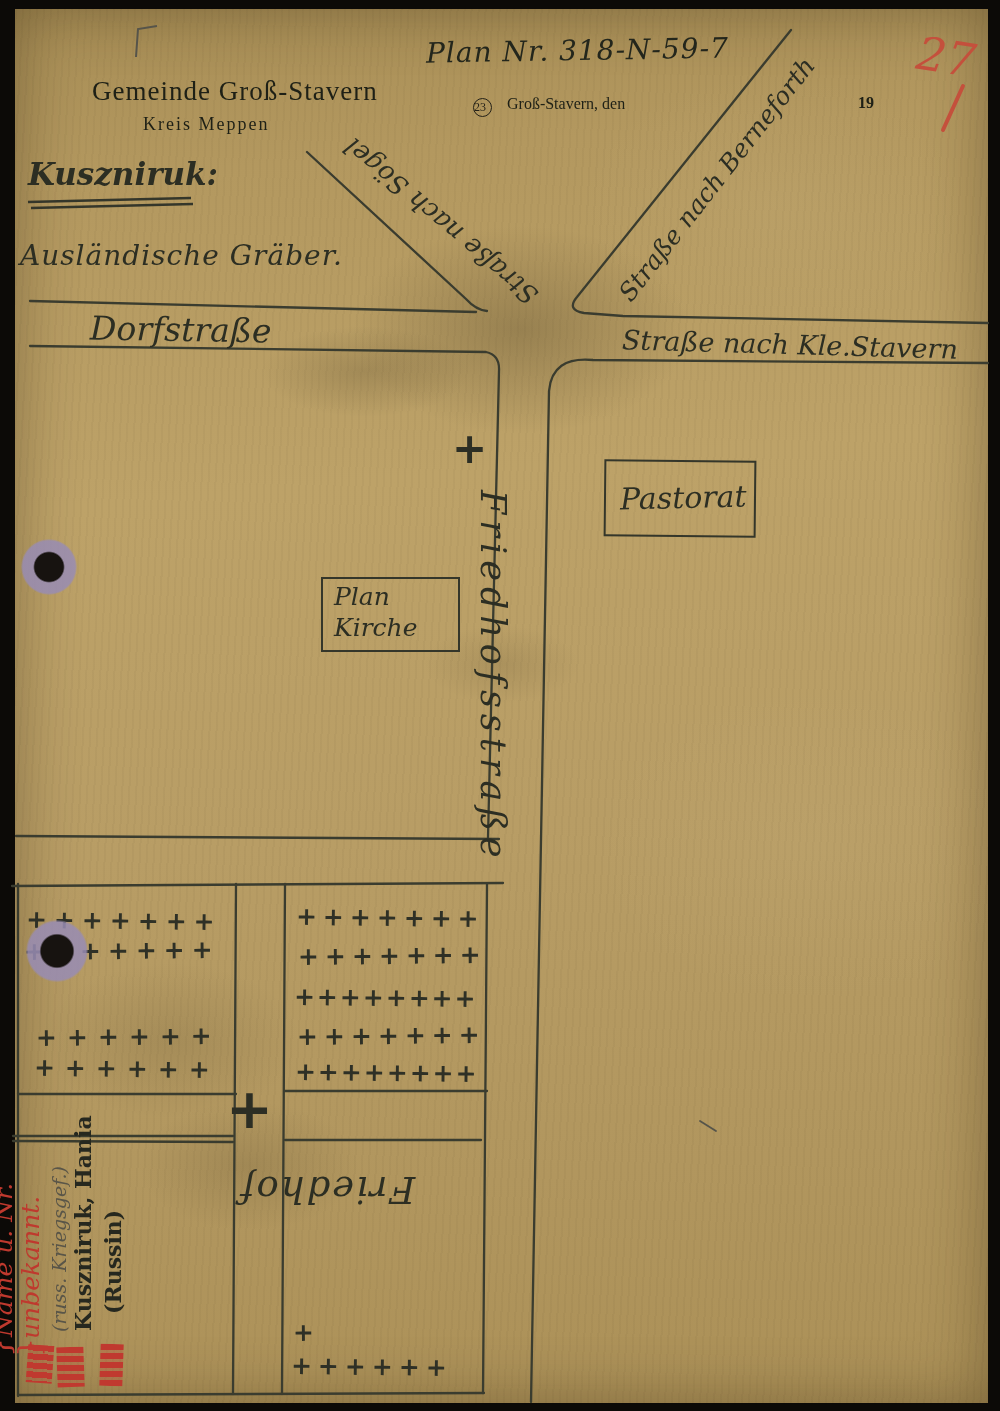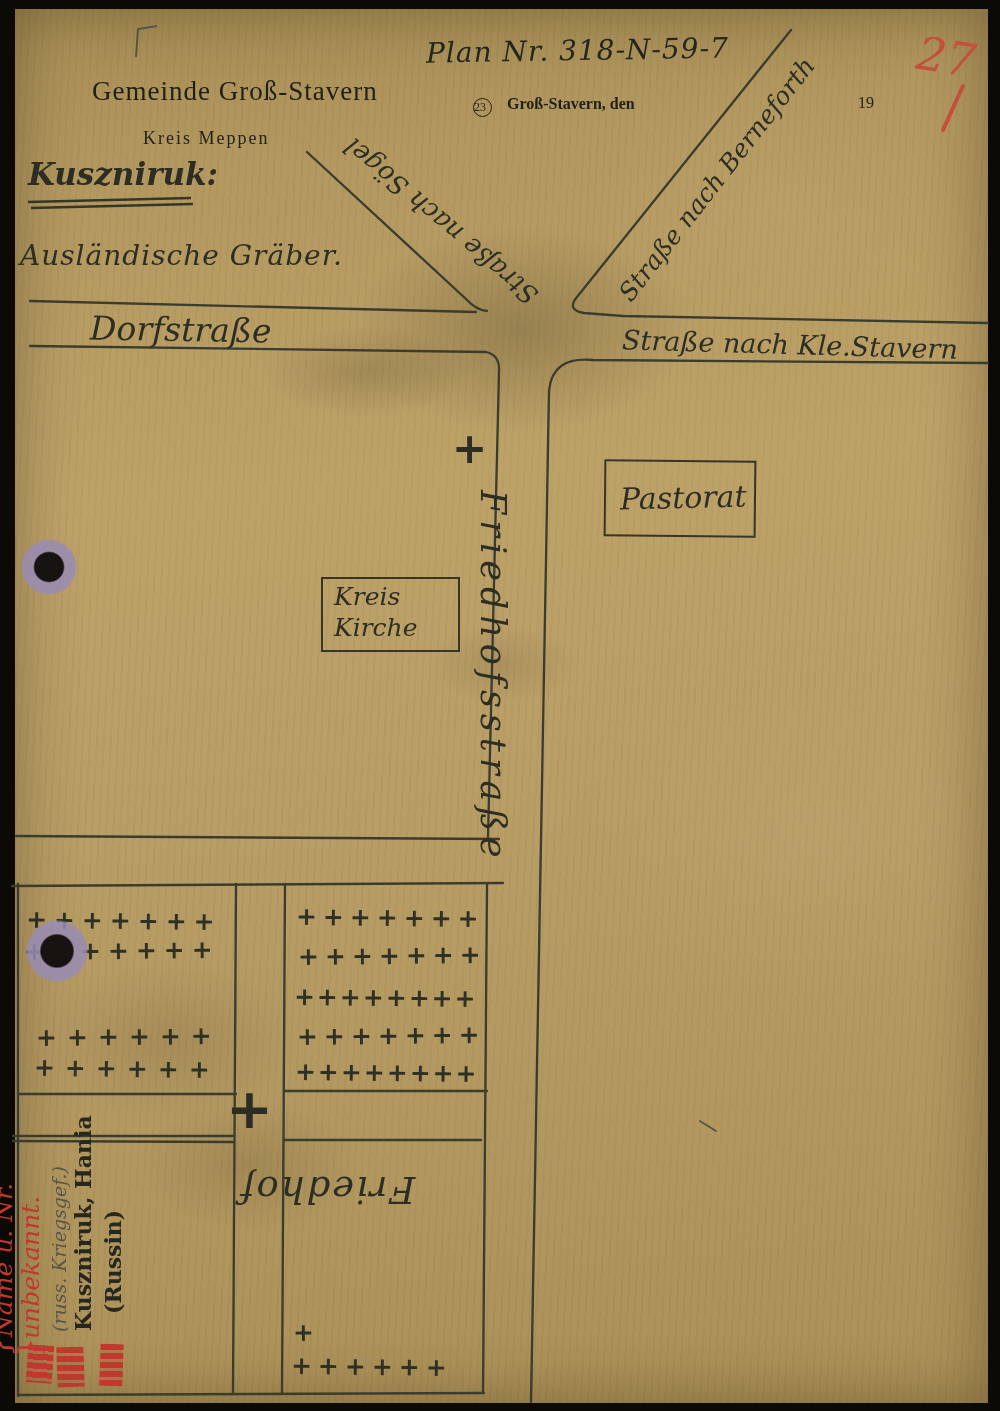--- a/index.html
+++ b/index.html
@@ -61,46 +61,46 @@
       <path d="M13,1136 L233,1136 M13,1141 L233,1142"></path>
       <path d="M285,1140 L481,1140"></path>
       <path d="M700,1121 L716,1131" stroke-width="1.8" stroke="#55544a"></path>
     </g>
     <path d="M136,57 L138,29 L157,26" stroke="#56544a" stroke-width="2" fill="none"></path>
     <path d="M28,202 L191,198 M31,208 L193,204" stroke="#34362a" stroke-width="2.4" fill="none"></path>
     <path d="M963,86 L943,130" stroke="#c4503c" stroke-width="4" fill="none" stroke-linecap="round"></path>
   </svg>
 
   <div class="abs print" style="left:72px;top:76px;font-size:27px;font-weight:normal;letter-spacing:1px;z-index:5;margin-left:20px;">Gemeinde Groß-Stavern</div>
-  <div class="abs print" style="left:143px;top:128px;font-size:18px;letter-spacing:2px;z-index:5;">Kreis Meppen</div>
+  <div class="abs print" style="left:143px;top:114px;font-size:18px;letter-spacing:2px;z-index:5;">Kreis Meppen</div>
 
   <div class="abs hand" style="left:426px;top:34px;font-size:28px;transform:rotate(-1deg);letter-spacing:1px;z-index:5;color:#23261c;">Plan Nr. 318-N-59-7</div>
   <div class="abs" style="left:473px;top:98px;width:17px;height:17px;border:1.4px solid #242118;border-radius:50%;
               font-family:'Liberation Serif',serif;font-size:12px;color:#242118;text-align:left;line-height:17px;z-index:5;">
     <span>23</span>
   </div>
-  <div class="abs print" style="left:507px;top:95px;font-size:16px;font-weight:bold;z-index:5;">Groß-Stavern, den</div>
-  <div class="abs print" style="left:858px;top:94px;font-size:16px;font-weight:normal;z-index:5;">19</div>
+  <div class="abs print" style="left:507px;top:95px;font-size:16px;font-weight:normal;z-index:5;">Groß-Stavern, den</div>
+  <div class="abs print" style="left:858px;top:94px;font-size:16px;font-weight:bold;z-index:5;">19</div>
   <div class="abs hand red" style="left:917px;top:30px;font-size:46px;transform:rotate(9deg);color:#c4503c;z-index:5;">27</div>
 
   <div class="abs hand" style="left:28px;top:156px;font-size:31px;font-weight:bold;z-index:5;">Kuszniruk:</div>
   <div class="abs hand" style="left:20px;top:219px;font-size:28px;letter-spacing:1px;z-index:5;margin-top:20px;">Ausländische Gräber.</div>
 
   <div class="street-label hand" style="left:90px;top:310px;font-size:33px;transform:rotate(1deg);">Dorfstraße</div>
   <div class="street-label hand" style="left:622px;top:329px;font-size:27px;transform:rotate(1.6deg);">Straße nach Kle.Stavern</div>
   <div class="street-label hand" style="left:322px;top:207px;width:240px;text-align:center;font-size:26px;transform:rotate(-140deg);">Straße nach Sögel</div>
   <div class="street-label hand" style="left:572px;top:176px;width:272px;text-align:center;font-size:25px;transform:rotate(-52deg);">Straße nach Berneforth</div>
   <div class="street-label hand" style="left:513px;top:490px;font-size:35px;letter-spacing:6px;transform:rotate(90deg);transform-origin:0 0;">Friedhofsstraße</div>
 
   <div class="abs" style="left:452px;top:424px;font-family:'DejaVu Sans',sans-serif;font-weight:700;font-size:42px;color:#2c2e24;z-index:5;">+</div>
   <div class="box" style="left:604px;top:460px;width:148px;height:73px;transform:rotate(.6deg);">
     <div class="lbl hand" style="left:14px;top:18px;font-size:30px;transform:rotate(-2deg);">Pastorat</div>
   </div>
   <div class="box" style="left:321px;top:577px;width:135px;height:71px;">
-    <div class="lbl hand" style="left:11px;top:3px;font-size:25px;">Kreis</div>
+    <div class="lbl hand" style="left:11px;top:3px;font-size:25px;">Plan</div>
     <div class="lbl hand" style="left:11px;top:34px;font-size:25px;">Kirche</div>
   </div>
 
   <div class="xrow ls7 w1" style="left:26px;top:906px;">+++++++</div>
   <div class="xrow ls7 w2" style="left:24px;top:936px;">+++++++</div>
   <div class="xrow ls10 w2" style="left:36px;top:1022px;">++++++</div>
   <div class="xrow ls10 w1" style="left:34px;top:1054px;">++++++</div>
 
   <div class="xrow ls6 w1" style="left:296px;top:903px;">+++++++</div>
   <div class="xrow ls6 w2" style="left:298px;top:941px;">+++++++</div>

